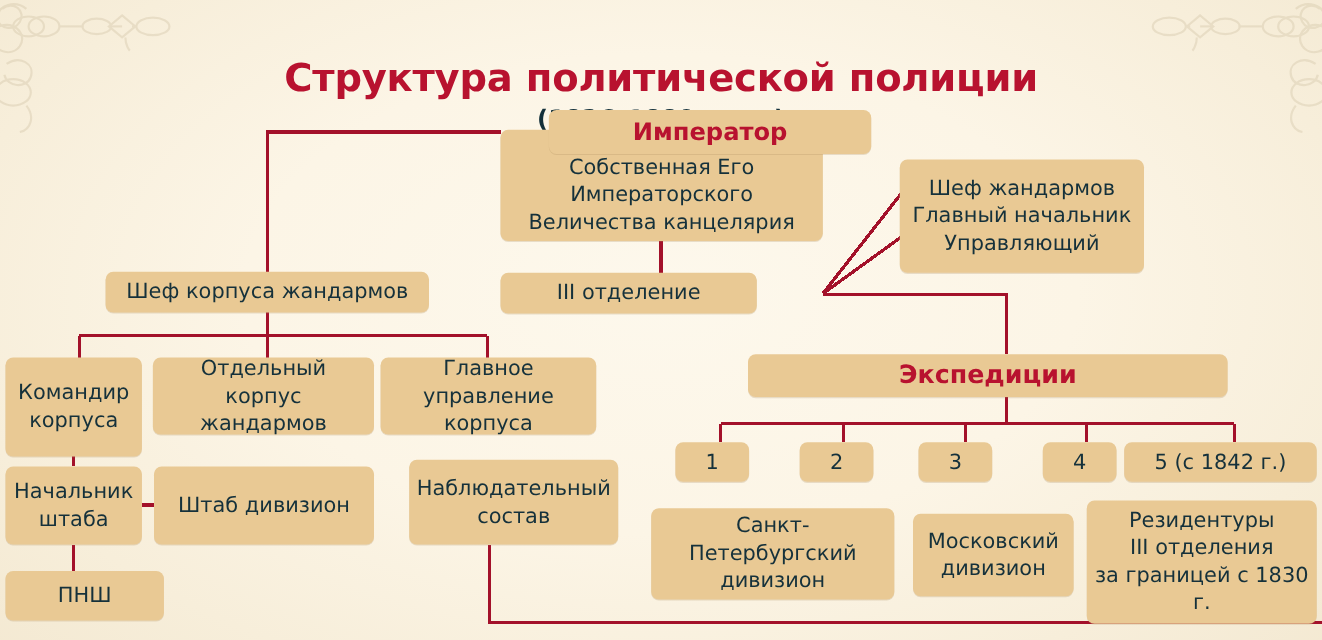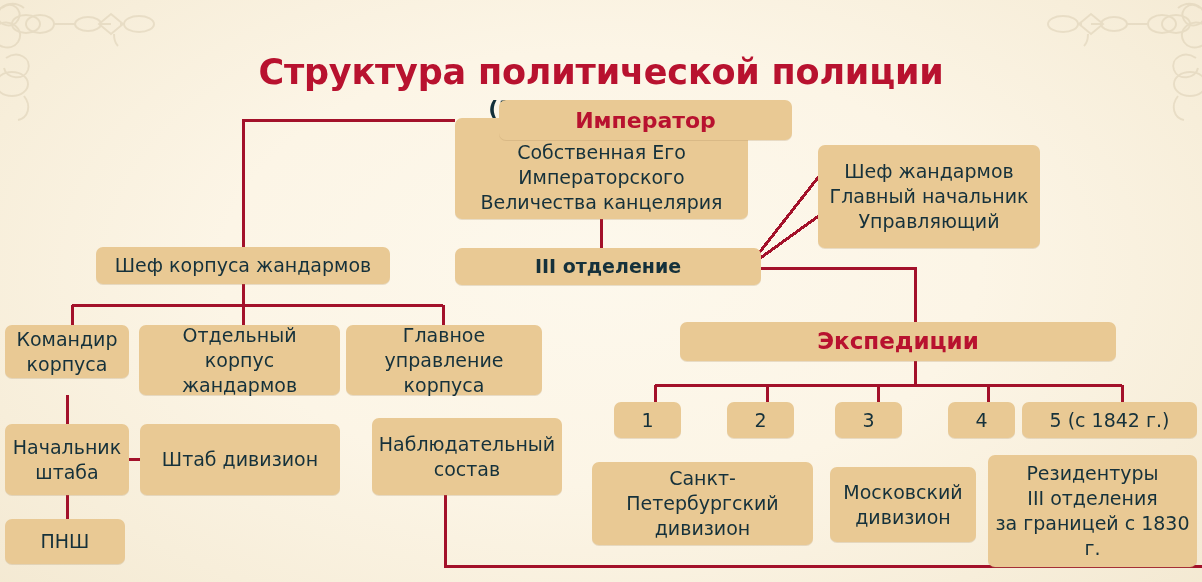--- a/index.html
+++ b/index.html
@@ -83,32 +83,32 @@
     box-shadow: 0 1px 0 rgba(170,140,90,.25);
   }
   .box.accent {
     color: #b8122f;
     font-weight: bold;
   }
   .box .ln { display: block; }
 
   .b-emperor        { left: 455px; top: 100px;  width: 293px; height: 40px;  z-index: 4; font-size: 22px; margin-left: 44px; }
   .b-chancellery    { left: 455px; top: 118px;  width: 293px; height: 101px; z-index: 3; align-items: flex-end; padding-bottom: 4px; }
-  .b-third          { left: 455px; top: 248px;  width: 306px; height: 37px; font-weight: bold; }
+  .b-third          { left: 455px; top: 248px;  width: 233px; height: 37px; }
   .b-chief-right    { left: 818px; top: 145px;  width: 222px; height: 103px; }
   .b-chief-corps    { left: 96px;  top: 247px;  width: 294px; height: 37px; }
 
-  .b-commander      { left: 5px;   top: 325px;  width: 124px; height: 53px; }
+  .b-commander      { left: 5px;   top: 325px;  width: 124px; height: 90px; }
   .b-separate       { left: 139px; top: 325px;  width: 201px; height: 70px; }
   .b-main-dept      { left: 346px; top: 325px;  width: 196px; height: 70px; }
 
   .b-staff-chief    { left: 5px;   top: 424px;  width: 124px; height: 71px; }
   .b-corps-staff    { left: 140px; top: 424px;  width: 200px; height: 71px; }
   .b-observers      { left: 352px; top: 418px;  width: 190px; height: 77px; margin-left: 20px; }
-  .b-pnsh           { left: 5px;   top: 519px;  width: 120px; height: 45px; }
+  .b-pnsh           { left: 5px;   top: 519px;  width: 144px; height: 45px; }
 
   .b-expeditions    { left: 680px; top: 322px;  width: 436px; height: 39px; font-size: 23px; }
   .b-e1             { left: 614px; top: 402px;  width: 67px;  height: 36px; }
   .b-e2             { left: 727px; top: 402px;  width: 67px;  height: 36px; }
   .b-e3             { left: 835px; top: 402px;  width: 67px;  height: 36px; }
   .b-e4             { left: 948px; top: 402px;  width: 67px;  height: 36px; }
   .b-e5             { left: 1022px;top: 402px;  width: 175px; height: 36px; }
 
   .b-spb            { left: 592px; top: 462px;  width: 221px; height: 83px; }
   .b-moscow         { left: 830px; top: 467px;  width: 146px; height: 75px; align-items: center; }

